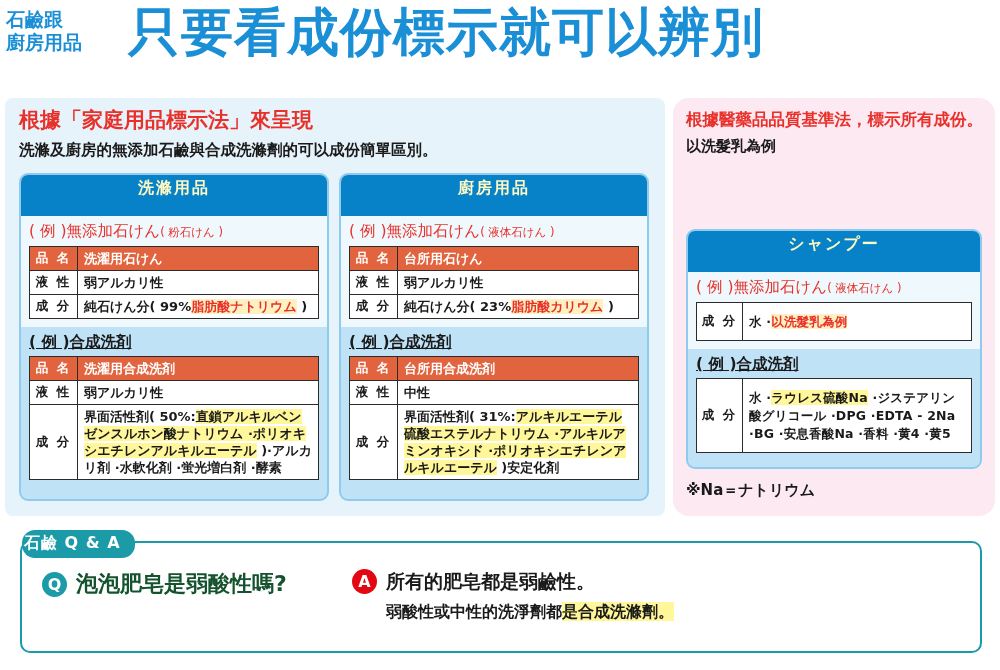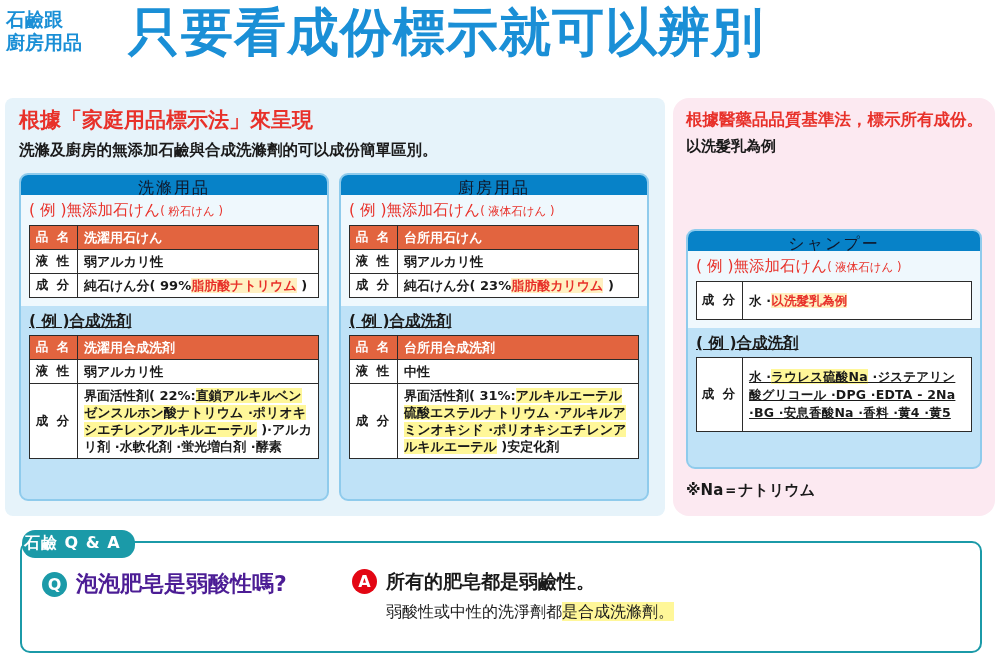--- a/index.html
+++ b/index.html
@@ -50,22 +50,22 @@
 
   
   .card {
     position: absolute;
     background: #bfe2f7;
     border: 2px solid #8fcbec;
     border-radius: 9px;
     overflow: hidden;
   }
   .card-title {
-    height: 20px; background: #0782c8; color: #0f172a;
-    font-weight: normal; font-size: 16px; line-height: 25px;
+    height: 41px; background: #0782c8; color: #fef9c3;
+    font-weight: bold; font-size: 16px; line-height: 25px;
     text-align: center; letter-spacing: 2px;
   }
   .card-section-white { background: #eff8fd; padding: 5px 8px 8px 8px; }
   .card-section-blue  { background: #bfe2f7; padding: 5px 8px 9px 8px; }
 
   .ex-label {
     color: #e8312a; font-weight: normal; font-size: 15.5px; line-height: 21px;
     white-space: nowrap; margin-bottom: 3px;
   }
   .ex-label .small { font-size: 11.5px; }
@@ -108,24 +108,24 @@
     white-space: nowrap; letter-spacing: 1px;
   }
   .badge {
     display: inline-block; width: 25px; height: 25px; border-radius: 50%;
     color: #ffffff; font-weight: bold; font-size: 16px; line-height: 25px;
     text-align: center; vertical-align: middle;
   }
   .badge-q { background: #1b9aa8; }
   .badge-a { background: #e30613; }
   .q-row { position: absolute; left: 20px; top: 26px; display: flex; align-items: center; gap: 9px; }
-  .q-text { color: #4c1d95; font-weight: bold; font-size: 22px; white-space: nowrap; }
+  .q-text { color: #14532d; font-weight: bold; font-size: 22px; white-space: nowrap; }
   .a-row { position: absolute; left: 330px; top: 26px; display: flex; align-items: flex-start; gap: 9px; }
   .a-text1 { color: #1a1a1a; font-weight: bold; font-size: 19px; line-height: 25px; white-space: nowrap; }
-  .a-text2 { color: #1a1a1a; font-weight: normal; font-size: 16px; line-height: 24px; white-space: nowrap; margin-top: 6px; }
+  .a-text2 { color: #1a1a1a; font-weight: bold; font-size: 16px; line-height: 24px; white-space: nowrap; margin-top: 6px; }
 </style>
 </head>
 <body>
 
 <div class="header">
   <div class="kicker">
     <div>石鹼跟</div>
     <div>廚房用品</div>
   </div>
   <div class="main-title">只要看成份標示就可以辨別</div>
@@ -163,21 +163,21 @@
             <tr class="head">
           <td class="lbl">品 名</td>
           <td class="val">洗濯用合成洗剤</td>
         </tr>
         <tr>
           <td class="lbl">液 性</td>
           <td class="val">弱アルカリ性</td>
         </tr>
         <tr>
           <td class="lbl">成 分</td>
-          <td class="val"><span>界面活性剤( 22%:</span><span class="hl">直鎖アルキルベンゼンスルホン酸ナトリウム ·ポリオキシエチレンアルキルエーテル</span><span> )·アルカリ剤 ·水軟化剤 ·蛍光増白剤 ·酵素</span></td>
+          <td class="val"><span>界面活性剤( 50%:</span><span class="hl">直鎖アルキルベンゼンスルホン酸ナトリウム ·ポリオキシエチレンアルキルエーテル</span><span> )·アルカリ剤 ·水軟化剤 ·蛍光増白剤 ·酵素</span></td>
         </tr>
       </tbody>
         </table>
     </div>
   </div>
 
   <div class="card" style="left:334px; top:75px; width:310px; height:328px;">
     <div class="card-title">廚房用品</div>
     <div class="card-section-white">
       <div class="ex-label"><span>( 例 )無添加石けん</span><span class="small">( 液体石けん )</span></div>
@@ -236,21 +236,21 @@
         </tr>
       </tbody>
         </table>
     </div>
     <div class="card-section-blue">
       <div class="ex-label-dark">( 例 )合成洗剤</div>
       <table class="spec">
         <tbody>
             <tr>
           <td class="lbl">成 分</td>
-          <td class="val" style="height:74px;text-decoration:underline;"><span>水 ·</span><span class="hl">ラウレス硫酸Na</span><span> ·ジステアリン酸グリコール ·DPG ·EDTA - 2Na ·BG ·安息香酸Na ·香料 ·黄4 ·黄5</span></td>
+          <td class="val" style="height:74px;"><span>水 ·</span><span class="hl">ラウレス硫酸Na</span><span> ·ジステアリン酸グリコール ·DPG ·EDTA - 2Na ·BG ·安息香酸Na ·香料 ·黄4 ·黄5</span></td>
         </tr>
       </tbody>
         </table>
     </div>
   </div>
 
   <div class="note-na">※Na＝ナトリウム</div>
 </div>
 
 <div class="qa-box">

